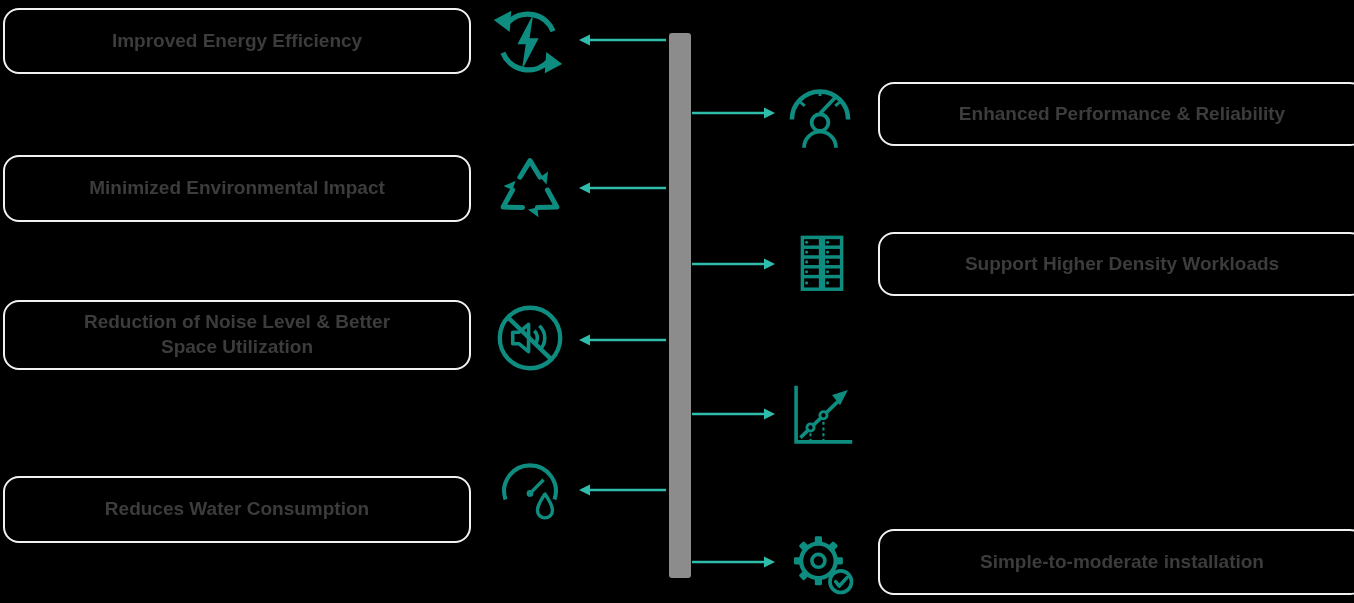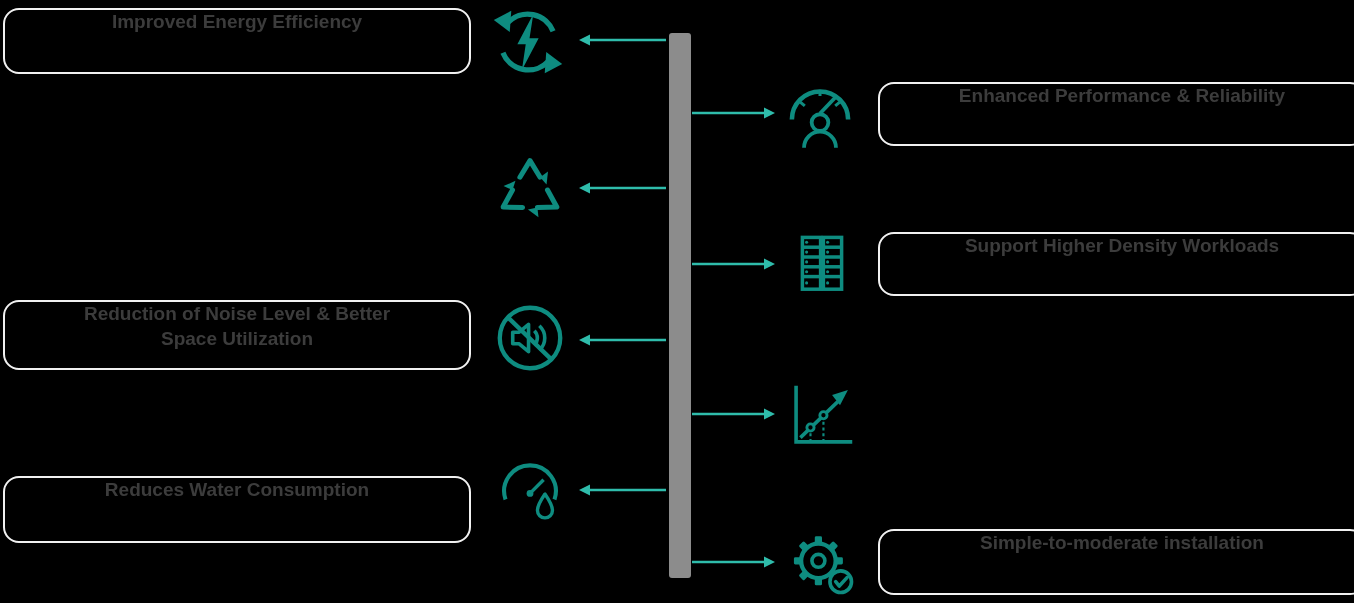--- a/index.html
+++ b/index.html
@@ -6,21 +6,21 @@
   .canvas{
     position:relative;width:1354px;height:603px;
     background:var(--bg,#000);
     font-family:"Liberation Sans","DejaVu Sans",sans-serif;
     overflow:hidden;
   }
   .box{
     position:absolute;
     border:2px solid var(--border,#f1f1f1);
     border-radius:16px;
-    display:flex;justify-content:center;
+    display:flex;align-items:center;justify-content:center;
     text-align:center;
     color:var(--text,#3c3c3c);
     font-weight:bold;font-size:19px;line-height:1.3;
     box-sizing:border-box;
   }
   .box.left{left:3px;width:468px;padding:0 50px;}
   .box.right{left:878px;width:488px;padding:0 32px;}
   .icon{position:absolute;color:var(--teal,#0e8c80);}
   .icon svg{display:block;width:100%;height:100%;}
   .arrow{position:absolute;color:var(--arrow,#2fbcab);overflow:visible;}
@@ -33,20 +33,23 @@
 </head>
 <body>
 
 <div class="canvas">
 
   <div class="bar"></div>
 
   <div class="box left" style="top:8px;height:66px">
     <span>Improved Energy Efficiency</span>
   </div>
+  <div class="box left" style="top:155px;height:67px">
+    <span>Minimized Environmental Impact</span>
+  </div>
   <div class="box left" style="top:300px;height:70px">
     <span>Reduction of Noise Level &amp; Better Space Utilization</span>
   </div>
   <div class="box left" style="top:476px;height:67px">
     <span>Reduces Water Consumption</span>
   </div>
 
   <div class="icon" style="left:490px;top:4px;width:76px;height:76px">
     <svg viewBox="0 0 100 100">
       <path d="M83 36 A36 36 0 0 0 24 24" fill="none" stroke="currentColor" stroke-width="7"></path>

